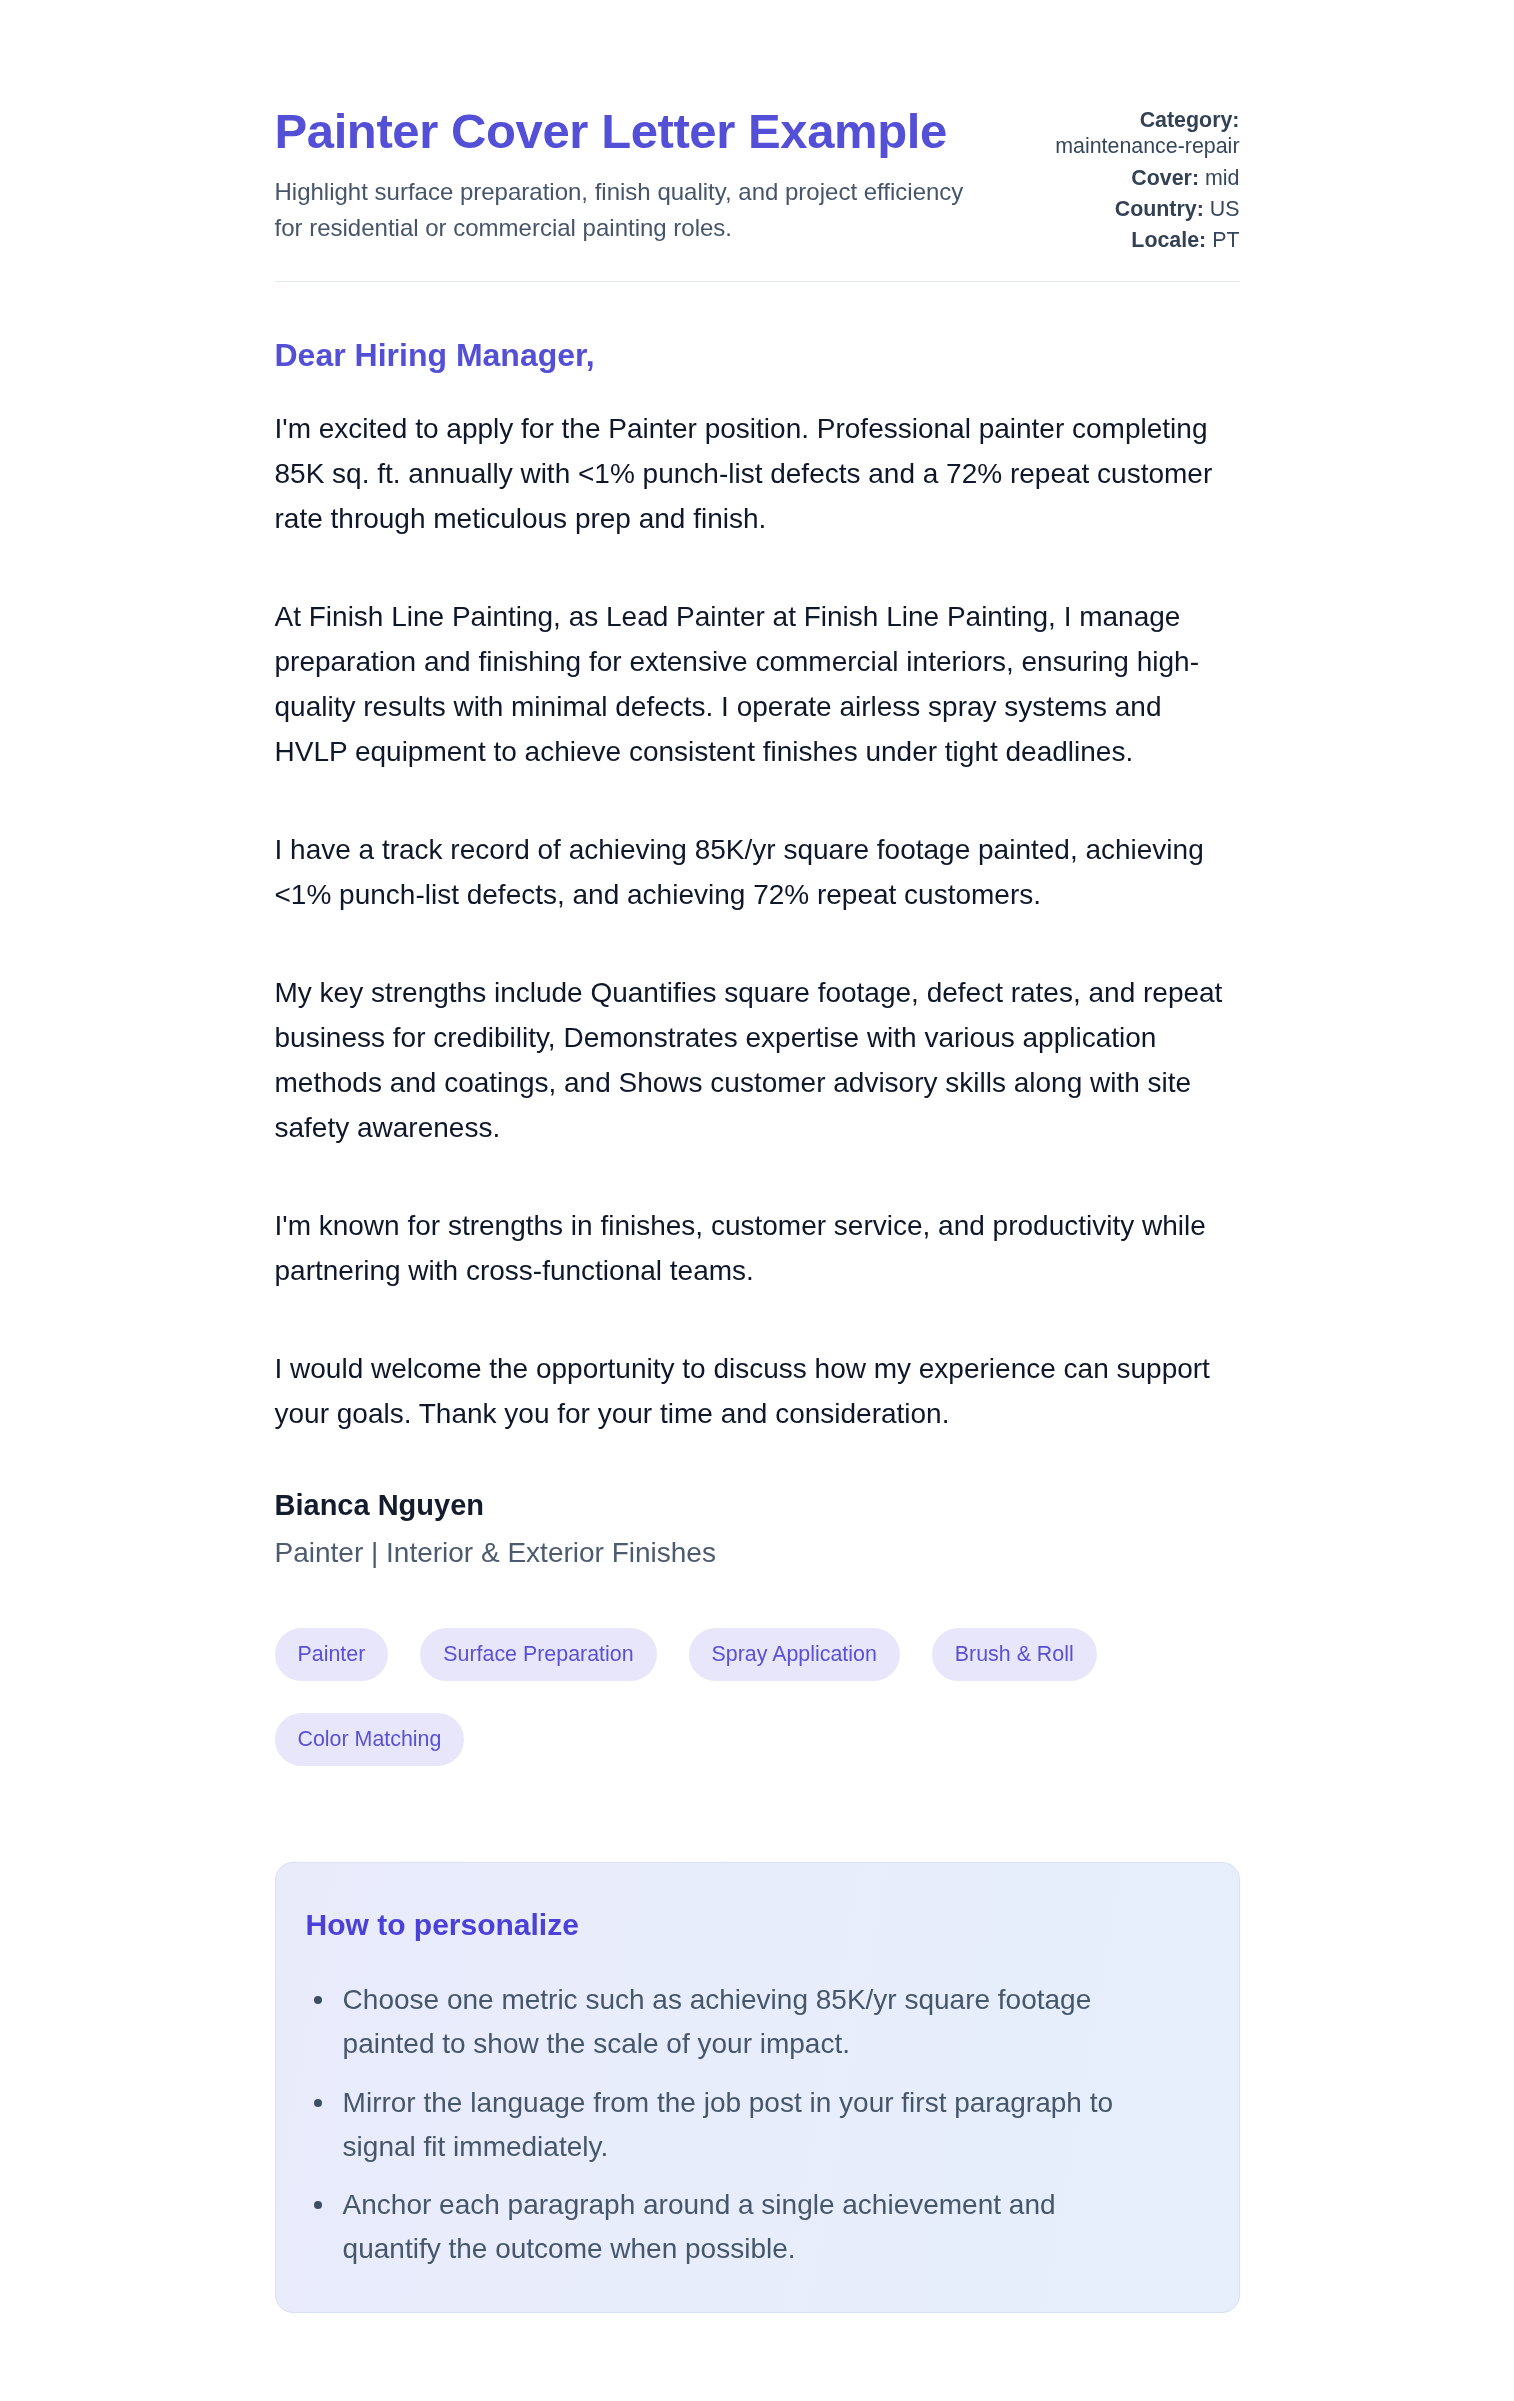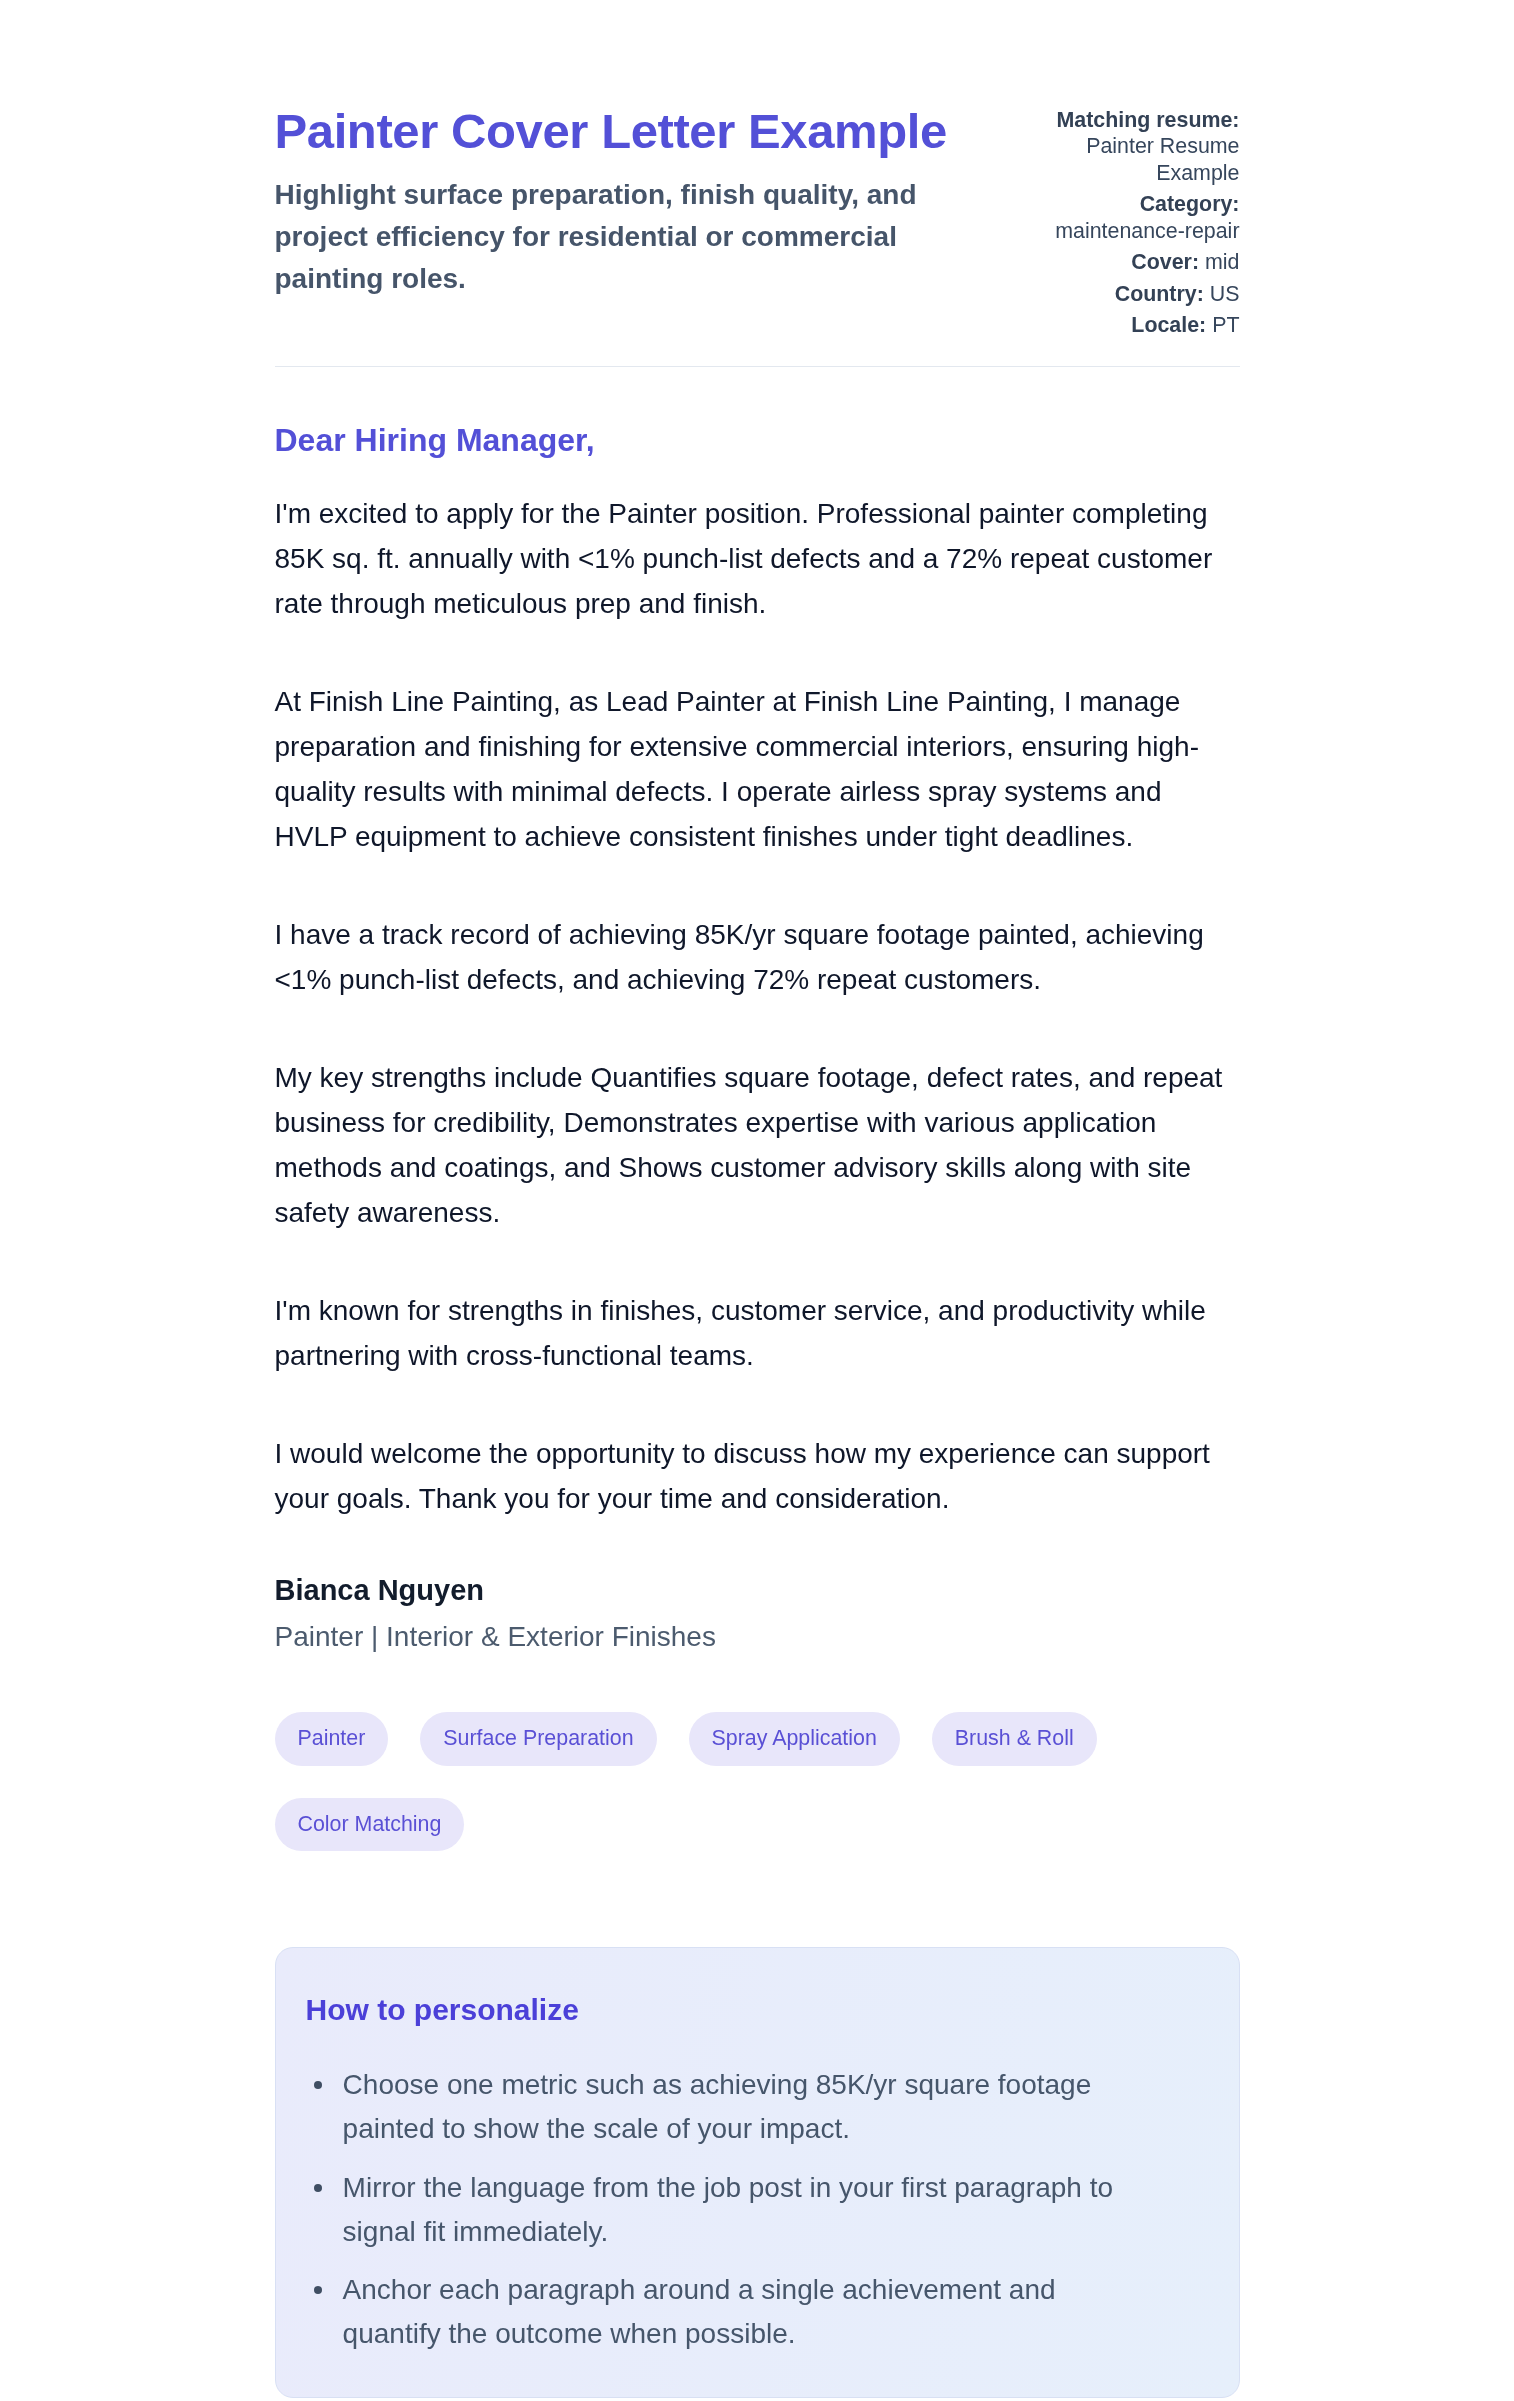--- a/index.html
+++ b/index.html
@@ -19,22 +19,22 @@
   .title {
     margin: 0 0 14.3px 0;
     font-size: 49px;
     line-height: 1.15;
     font-weight: 800;
     letter-spacing: -0.4px;
     color: #5350d7;
   }
   .subtitle {
     max-width: 891px;
-    font-size: 28px;
-    font-weight: 700;
+    font-size: 24px;
+    font-weight: 400;
     line-height: 1.5;
     color: #46556a;
   }
   .meta {
     flex: 0 0 223px;
     padding-top: 3.6px;
     text-align: right;
     font-size: 21.4px;
     line-height: 1.25;
     color: #36465c;
@@ -97,24 +97,20 @@
 
 <div class="page">
 
   <div class="header">
     <div>
       <h1 class="title">Painter Cover Letter Example</h1>
       <div class="subtitle">Highlight surface preparation, finish quality, and project efficiency for residential or commercial painting roles.</div>
     </div>
     <div class="meta">
       <div class="meta-item">
-        <span class="meta-label">Matching resume:</span>
-        <span class="meta-value">Painter Resume Example</span>
-      </div>
-      <div class="meta-item">
         <span class="meta-label">Category:</span>
         <span class="meta-value">maintenance-repair</span>
       </div>
       <div class="meta-item">
         <span class="meta-label">Cover:</span>
         <span class="meta-value">mid</span>
       </div>
       <div class="meta-item">
         <span class="meta-label">Country:</span>
         <span class="meta-value">US</span>

